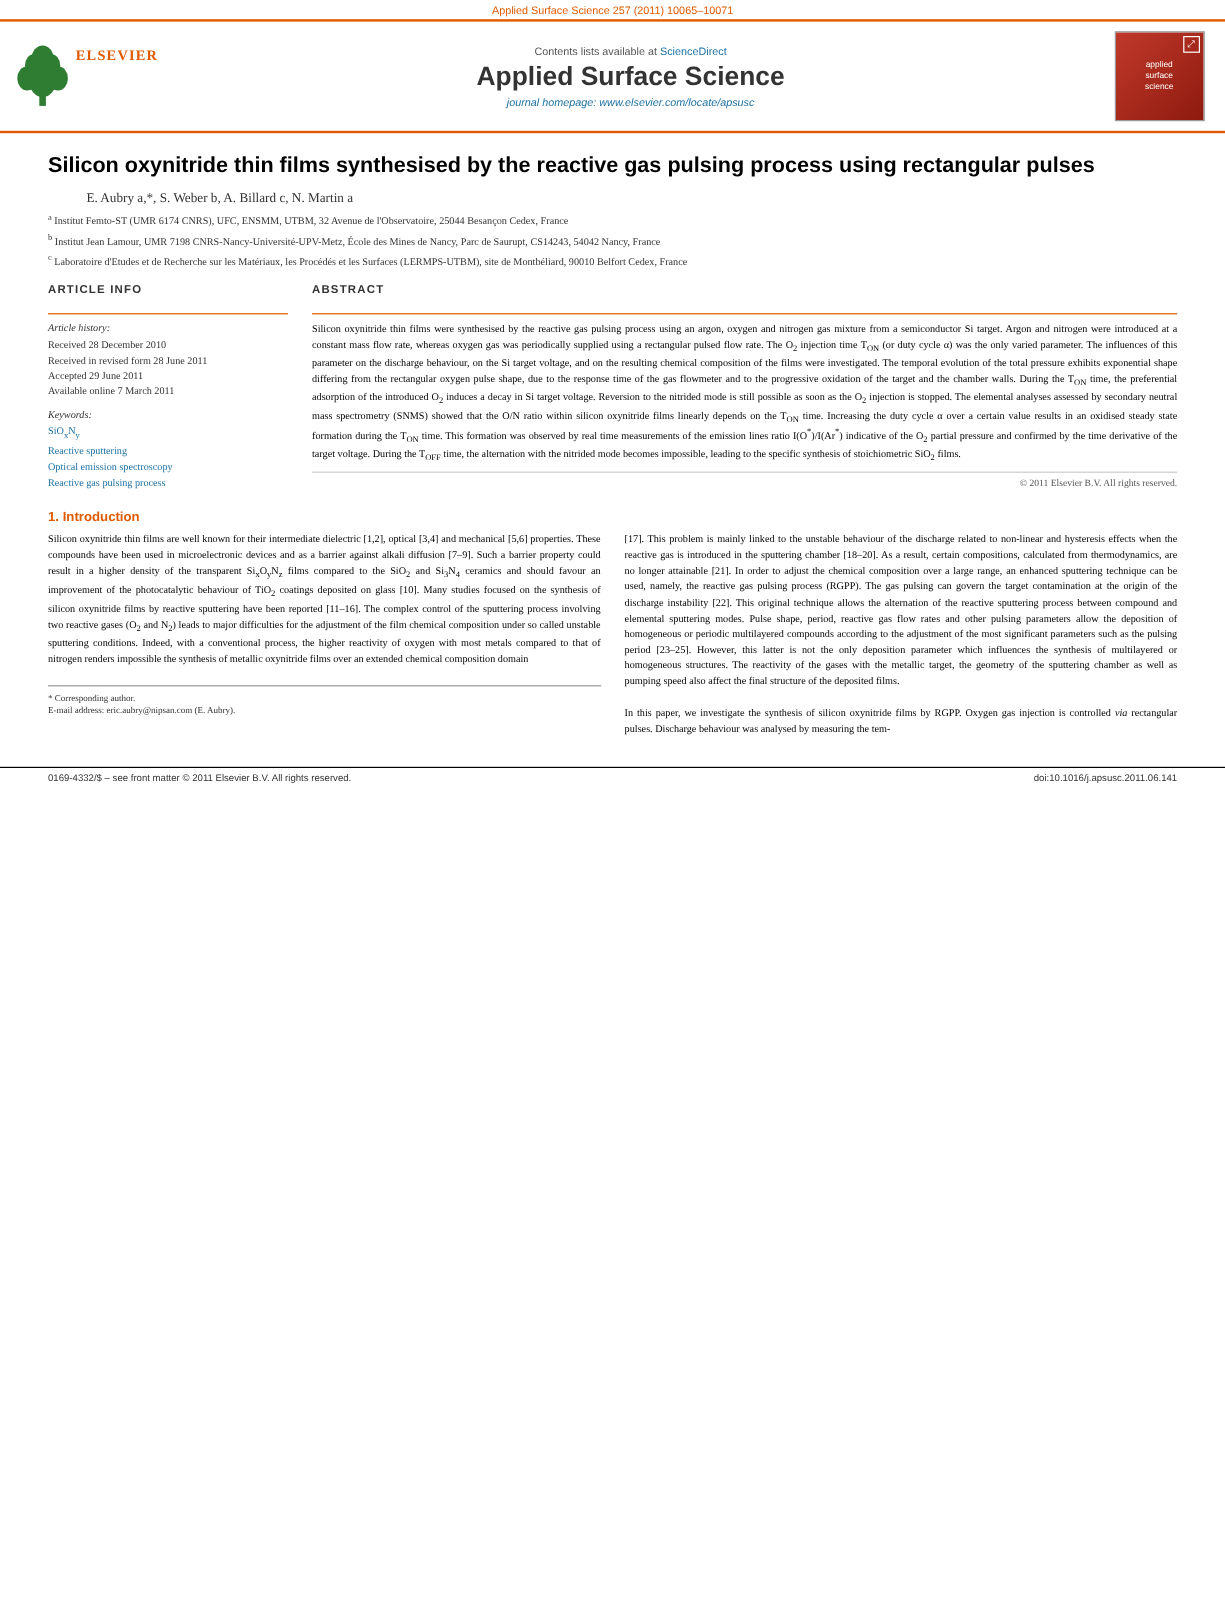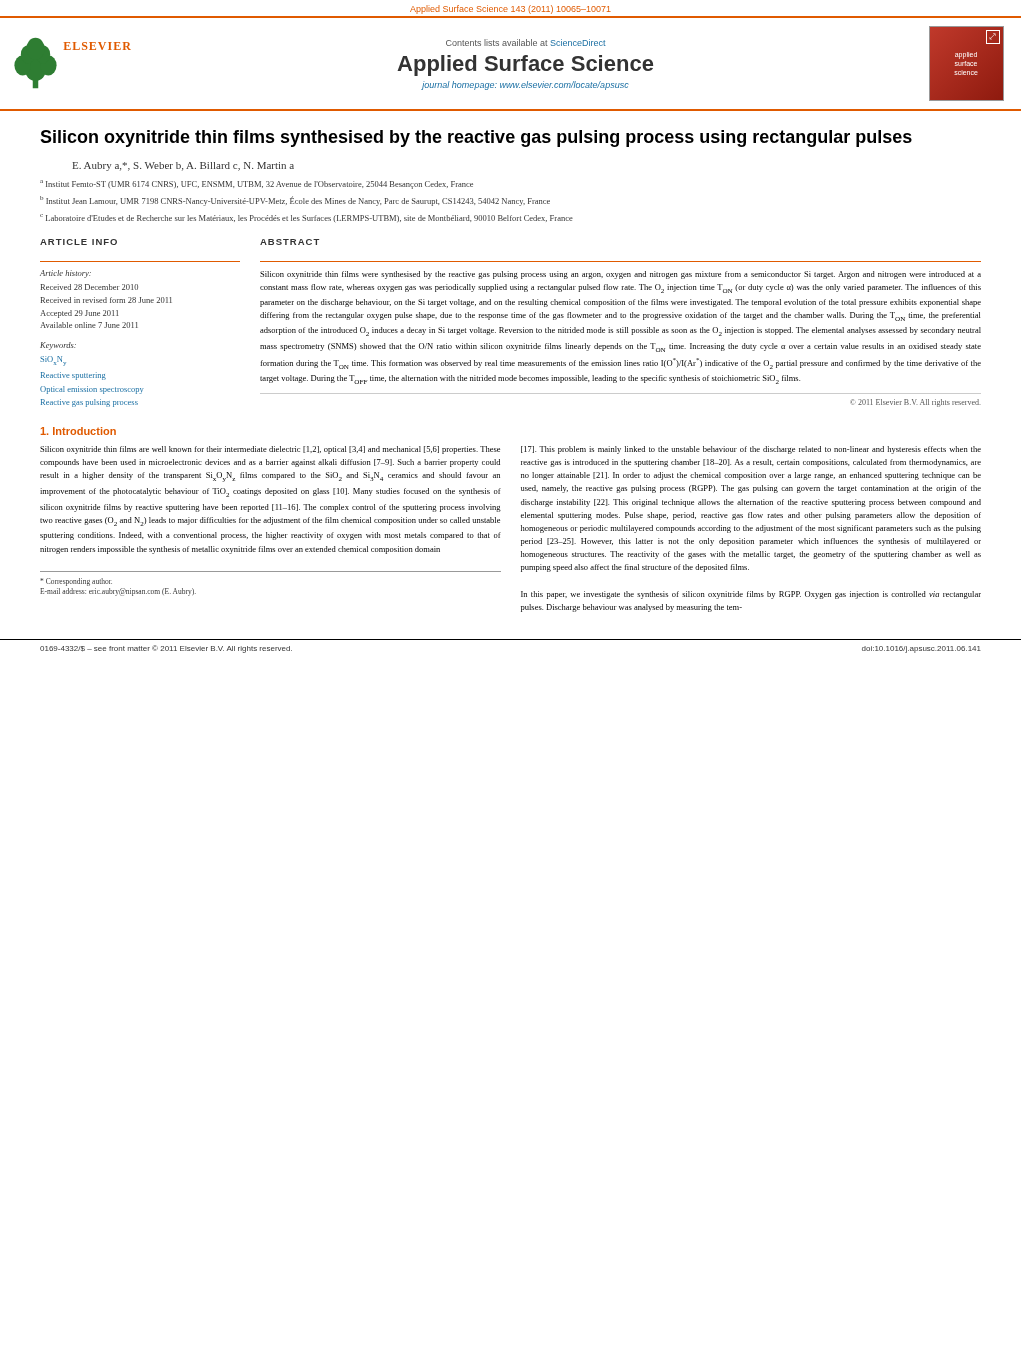--- a/index.html
+++ b/index.html
@@ -262,21 +262,21 @@
       color: #333;
       font-family: Arial, sans-serif;
     }
   </style>
 </head>
 <body>
 
 <div class="page-container">
 
   <div class="journal-top-bar">
-    <span>Applied Surface Science 143 (2011) 10065–10071</span>
+    <span>Applied Surface Science 257 (2011) 10065–10071</span>
   </div>
 
   <div class="header-section">
     <div class="header-left">
       <div class="elsevier-logo">
         <svg class="logo-tree" viewBox="0 0 60 60" xmlns="http://www.w3.org/2000/svg">
           <rect x="0" y="0" width="60" height="60" fill="#fff"></rect>
 
           <rect x="27" y="45" width="6" height="12" fill="#2e7d32"></rect>
           <ellipse cx="30" cy="35" rx="12" ry="14" fill="#2e7d32"></ellipse>
@@ -327,21 +327,21 @@
     </div>
 
     <div class="two-column">
       <div class="article-info-col">
         <div class="section-header-line">ARTICLE INFO</div>
         <div class="article-info-block">
           <div class="info-label">Article history:</div>
           <div class="info-row">Received 28 December 2010</div>
           <div class="info-row">Received in revised form 28 June 2011</div>
           <div class="info-row">Accepted 29 June 2011</div>
-          <div class="info-row">Available online 7 June 2011</div>
+          <div class="info-row">Available online 7 March 2011</div>
         </div>
         <div class="keywords-block">
           <div class="kw-title">Keywords:</div>
           <span class="kw-item">SiO<sub>x</sub>N<sub>y</sub></span>
           <span class="kw-item">Reactive sputtering</span>
           <span class="kw-item">Optical emission spectroscopy</span>
           <span class="kw-item">Reactive gas pulsing process</span>
         </div>
       </div>
       <div class="abstract-col">

